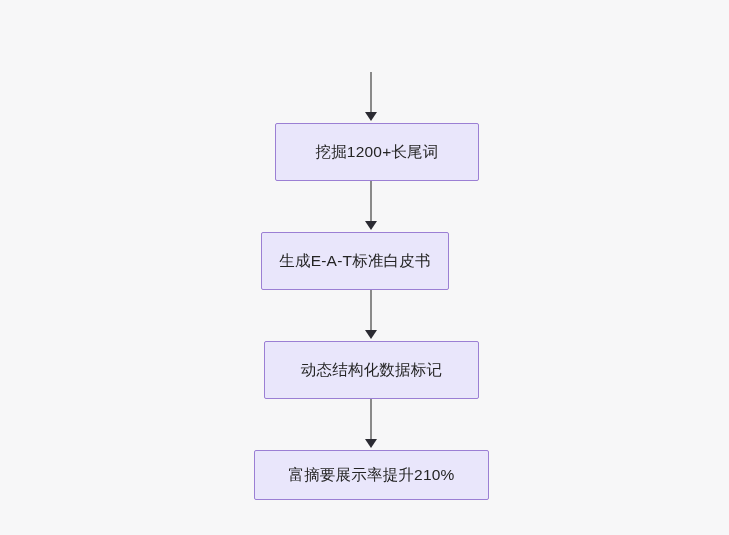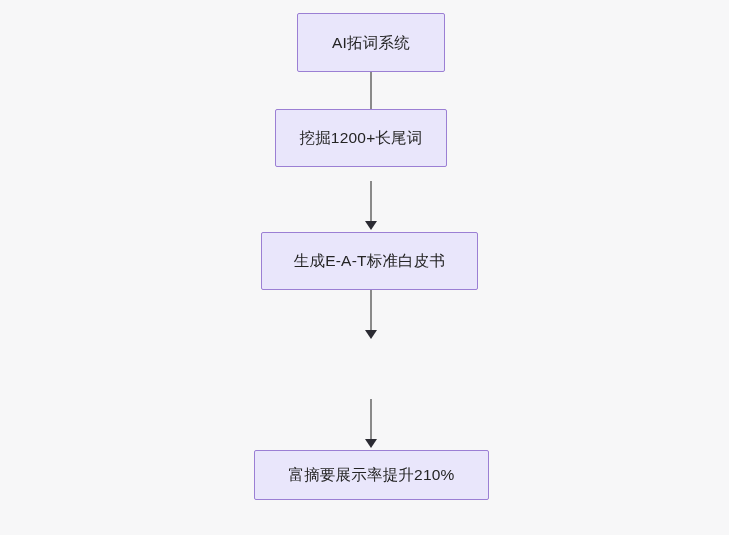--- a/index.html
+++ b/index.html
@@ -45,60 +45,60 @@
   .arrowhead {
     position: absolute;
     width: 0;
     height: 0;
     border-left: 6px solid transparent;
     border-right: 6px solid transparent;
     border-top: 9px solid #2b2b33;
   }
   
   #node-0 { left: 297px; top: 13px;  width: 148px; height: 59px; }
-  #node-1 { left: 275px; top: 109px; width: 172px; height: 58px; }
-  #node-2 { left: 261px; top: 232px; width: 217px; height: 58px; }
+  #node-1 { left: 275px; top: 123px; width: 204px; height: 58px; }
+  #node-2 { left: 261px; top: 232px; width: 188px; height: 58px; }
   #node-3 { left: 264px; top: 341px; width: 215px; height: 58px; }
   #node-4 { left: 254px; top: 450px; width: 235px; height: 50px; }
   
   #edge-0 { left: 370px; top: 72px;  height: 42px; }
   #edge-1 { left: 370px; top: 181px; height: 42px; }
   #edge-2 { left: 370px; top: 290px; height: 42px; }
   #edge-3 { left: 370px; top: 399px; height: 42px; }
   #arrow-0 { left: 365px; top: 112px; }
   #arrow-1 { left: 365px; top: 221px; }
   #arrow-2 { left: 365px; top: 330px; }
   #arrow-3 { left: 365px; top: 439px; }
 </style>
 </head>
 <body>
 
 <div id="flowchart">
 
-  <div class="node" id="node-0">
-    <span class="node-label">AI拓词系统</span>
-  </div>
 
   <div class="edge" id="edge-0"></div>
   <div class="arrowhead" id="arrow-0"></div>
 
   <div class="node" id="node-1">
     <span class="node-label">挖掘1200+长尾词</span>
   </div>
 
   <div class="edge" id="edge-1"></div>
   <div class="arrowhead" id="arrow-1"></div>
 
   <div class="node" id="node-2">
     <span class="node-label">生成E-A-T标准白皮书</span>
   </div>
 
   <div class="edge" id="edge-2"></div>
   <div class="arrowhead" id="arrow-2"></div>
 
+  <div class="node" id="node-3">
+    <span class="node-label">动态结构化数据标记</span>
+  </div>
 
   <div class="edge" id="edge-3"></div>
   <div class="arrowhead" id="arrow-3"></div>
 
   <div class="node" id="node-4">
     <span class="node-label">富摘要展示率提升210%</span>
   </div>
 
 </div>
 

